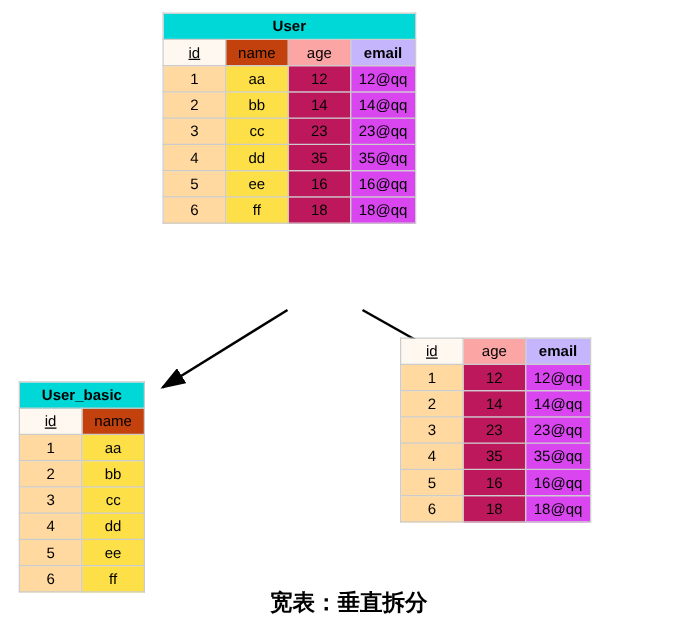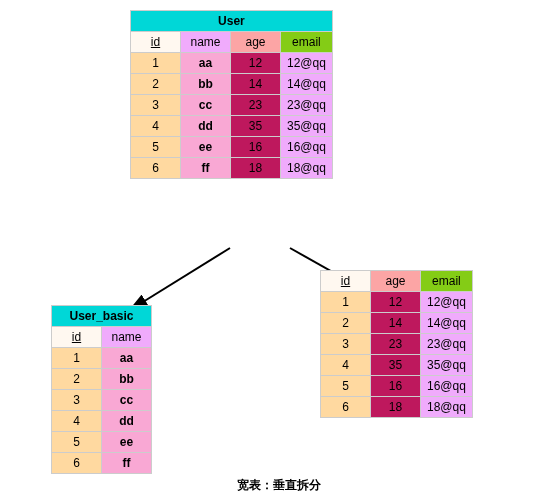--- a/index.html
+++ b/index.html
@@ -41,65 +41,65 @@
       padding: 4px;
     }
 
     .col-header-plain {
       background-color: #fff8f0;
       border: 1px solid #ccc;
       text-decoration: underline;
     }
 
     .col-header-green {
-      background-color: #f0abfc;
+      background-color: #c2410c;
       border: 1px solid #ccc;
     }
 
     .col-header-cyan-light {
       background-color: #fca5a5;
       border: 1px solid #ccc;
     }
 
     .col-header-pink {
-      background-color: #84cc16;
-      border: 1px solid #ccc;
+      background-color: #c4b5fd;
+      border: 1px solid #ccc;
+      font-weight: bold;
     }
 
     .cell-orange {
       background-color: #ffd9a0;
     }
 
     .cell-green {
-      background-color: #f9a8d4;
-      font-weight: bold;
+      background-color: #fde047;
     }
 
     .cell-blue {
       background-color: #be185d;
     }
 
     .cell-pink {
-      background-color: #f0abfc;
+      background-color: #d946ef;
     }
 
     
     .arrows-svg {
       position: absolute;
       top: 0;
       left: 0;
       width: 558px;
       height: 504px;
       pointer-events: none;
     }
 
     .caption {
       position: absolute;
       text-align: center;
-      font-size: 12px;
+      font-size: 18px;
       font-weight: bold;
       color: #000;
     }
 
     table.db-table {
       border-collapse: collapse;
     }
   </style>
 </head>
 <body>
@@ -163,21 +163,21 @@
       </tr>
       <tr>
         <td class="cell-orange">6</td>
         <td class="cell-green">ff</td>
         <td class="cell-blue">18</td>
         <td class="cell-pink">18@qq</td>
       </tr>
     </tbody>
   </table>
 
-  <table class="db-table" style="left: 15px; top: 305px; margin-left: 36px;">
+  <table class="db-table" style="left: 15px; top: 305px;">
     <thead>
       <tr>
         <td colspan="2" class="header-cyan">User_basic</td>
       </tr>
       <tr>
         <td class="col-header-plain">id</td>
         <td class="col-header-green">name</td>
       </tr>
     </thead>
     <tbody>

